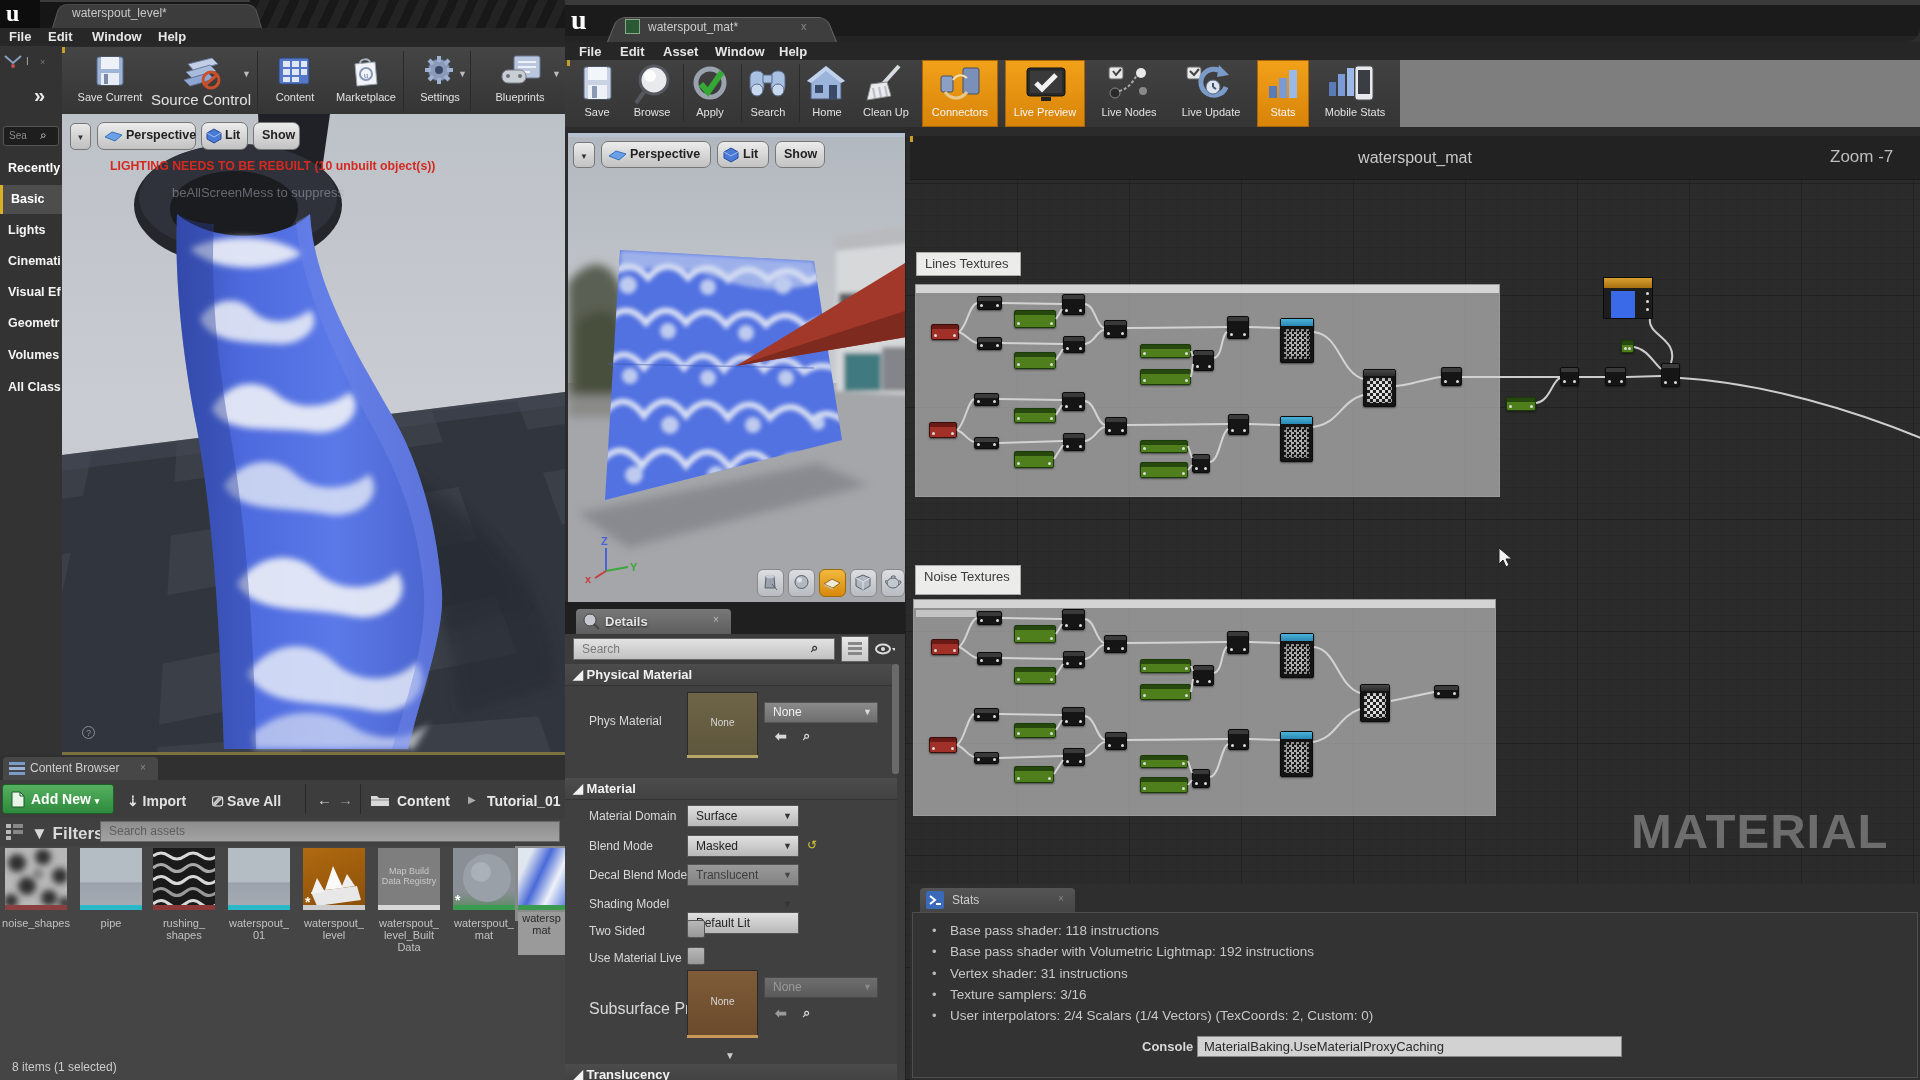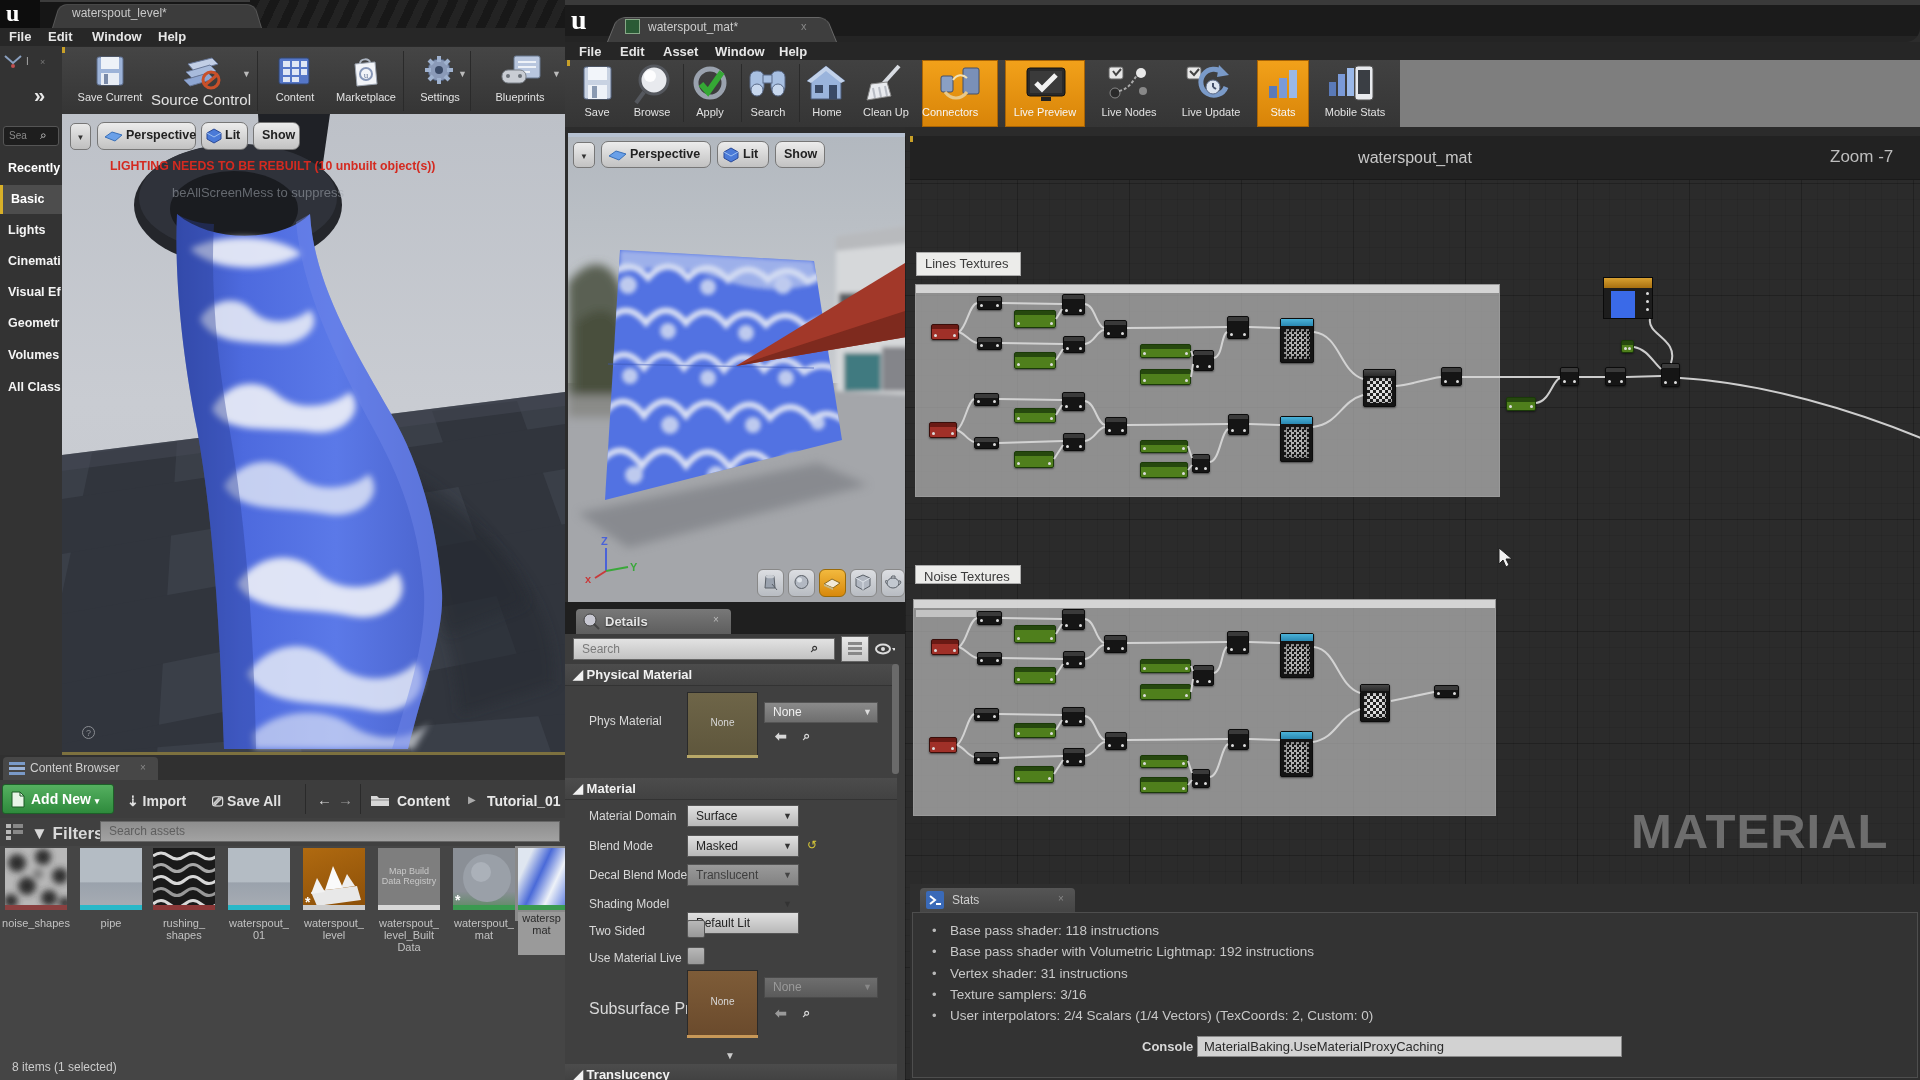--- a/index.html
+++ b/index.html
@@ -397,21 +397,21 @@
         </svg>
     <div class="abs" style="left:296px;top:46px;width:50px;text-align:center;color:#e2e2e2;font-size:11px;">Clean Up</div>
 
     <div class="abs" style="left:357px;top:0;width:76px;height:67px;background:linear-gradient(#f2a11a,#d88408);border:1px solid #a86406;"></div>
     <svg class="abs" style="left:372px;top:4px;" width="46" height="40">
           <rect x="26" y="4" width="16" height="26" rx="2" fill="#7a90b8" stroke="#44506a"></rect>
           <rect x="4" y="12" width="12" height="16" rx="2" fill="#8aa0c4" stroke="#44506a"></rect>
           <path d="M8 28 C14 36,24 36,30 28" fill="none" stroke="#e8c888" stroke-width="3"></path>
           <path d="M16 16 C20 10,26 10,30 14" fill="none" stroke="#f2e2b8" stroke-width="2"></path>
         </svg>
-    <div class="abs" style="left:357px;top:46px;width:52px;text-align:center;color:#f6f6f6;font-size:11px;">Connectors</div>
+    <div class="abs" style="left:357px;top:46px;width:76px;text-align:center;color:#f6f6f6;font-size:11px;">Connectors</div>
 
     <div class="abs" style="left:440px;top:0;width:80px;height:67px;background:linear-gradient(#f2a11a,#d88408);border:1px solid #a86406;"></div>
     <svg class="abs" style="left:458px;top:4px;" width="46" height="40">
           <rect x="4" y="4" width="38" height="28" rx="3" fill="#2a2a2a" stroke="#111"></rect>
           <rect x="7" y="7" width="32" height="22" fill="#3a3a3a"></rect>
           <path d="M13 19 L19 25 L33 11" fill="none" stroke="#f2f2f2" stroke-width="5"></path>
           <rect x="18" y="33" width="10" height="4" fill="#222"></rect>
         </svg>
     <div class="abs" style="left:440px;top:46px;width:80px;text-align:center;color:#f6f6f6;font-size:11px;">Live Preview</div>
 
@@ -655,21 +655,21 @@
     <div class="abs" style="left:5px;top:9px;width:3px;height:6px;background:#c8a028;"></div>
     <div class="abs" style="left:360px;top:22px;width:300px;text-align:center;color:#c8c8c8;font-size:16px;">waterspout_mat</div>
     <div class="abs" style="left:925px;top:20px;color:#bdbdbd;font-size:17px;">Zoom -7</div>
 
     <div class="abs b" style="left:726px;top:676px;color:#757575;font-size:49px;letter-spacing:1px;opacity:0.9;">MATERIAL</div>
 
     <div class="abs" style="left:11px;top:125px;width:105px;height:24px;background:#ececea;border:1px solid #aaa;color:#3a3a3a;font-size:13px;padding:3px 0 0 8px;">Lines Textures</div>
     <div class="abs" style="left:10px;top:157px;width:585px;height:213px;background:rgba(205,205,205,0.62);border:1px solid #999;">
       <div class="abs" style="left:0;top:0;width:100%;height:8px;background:rgba(235,235,235,0.75);"></div>
     </div>
-    <div class="abs" style="left:10px;top:438px;width:106px;height:19px;background:#ececea;border:1px solid #aaa;color:#3a3a3a;font-size:13px;padding:3px 0 0 8px;">Noise Textures</div>
+    <div class="abs" style="left:10px;top:438px;width:106px;height:30px;background:#ececea;border:1px solid #aaa;color:#3a3a3a;font-size:13px;padding:3px 0 0 8px;">Noise Textures</div>
     <div class="abs" style="left:8px;top:472px;width:583px;height:217px;background:rgba(205,205,205,0.62);border:1px solid #999;">
       <div class="abs" style="left:0;top:0;width:100%;height:8px;background:rgba(235,235,235,0.75);"></div>
       <div class="abs" style="left:2px;top:10px;width:60px;height:7px;background:rgba(230,230,230,0.6);"></div>
     </div>
 <div class="nR" style="left:26px;top:197px;width:28px;height:16px;"></div>
 <div class="nD" style="left:72px;top:169px;width:25px;height:14px;"></div>
 <div class="nG" style="left:109px;top:183px;width:42px;height:18px;"></div>
 <div class="nD" style="left:157px;top:167px;width:23px;height:21px;"></div>
 <div class="nD" style="left:72px;top:210px;width:25px;height:13px;"></div>
 <div class="nG" style="left:109px;top:225px;width:42px;height:17px;"></div>

